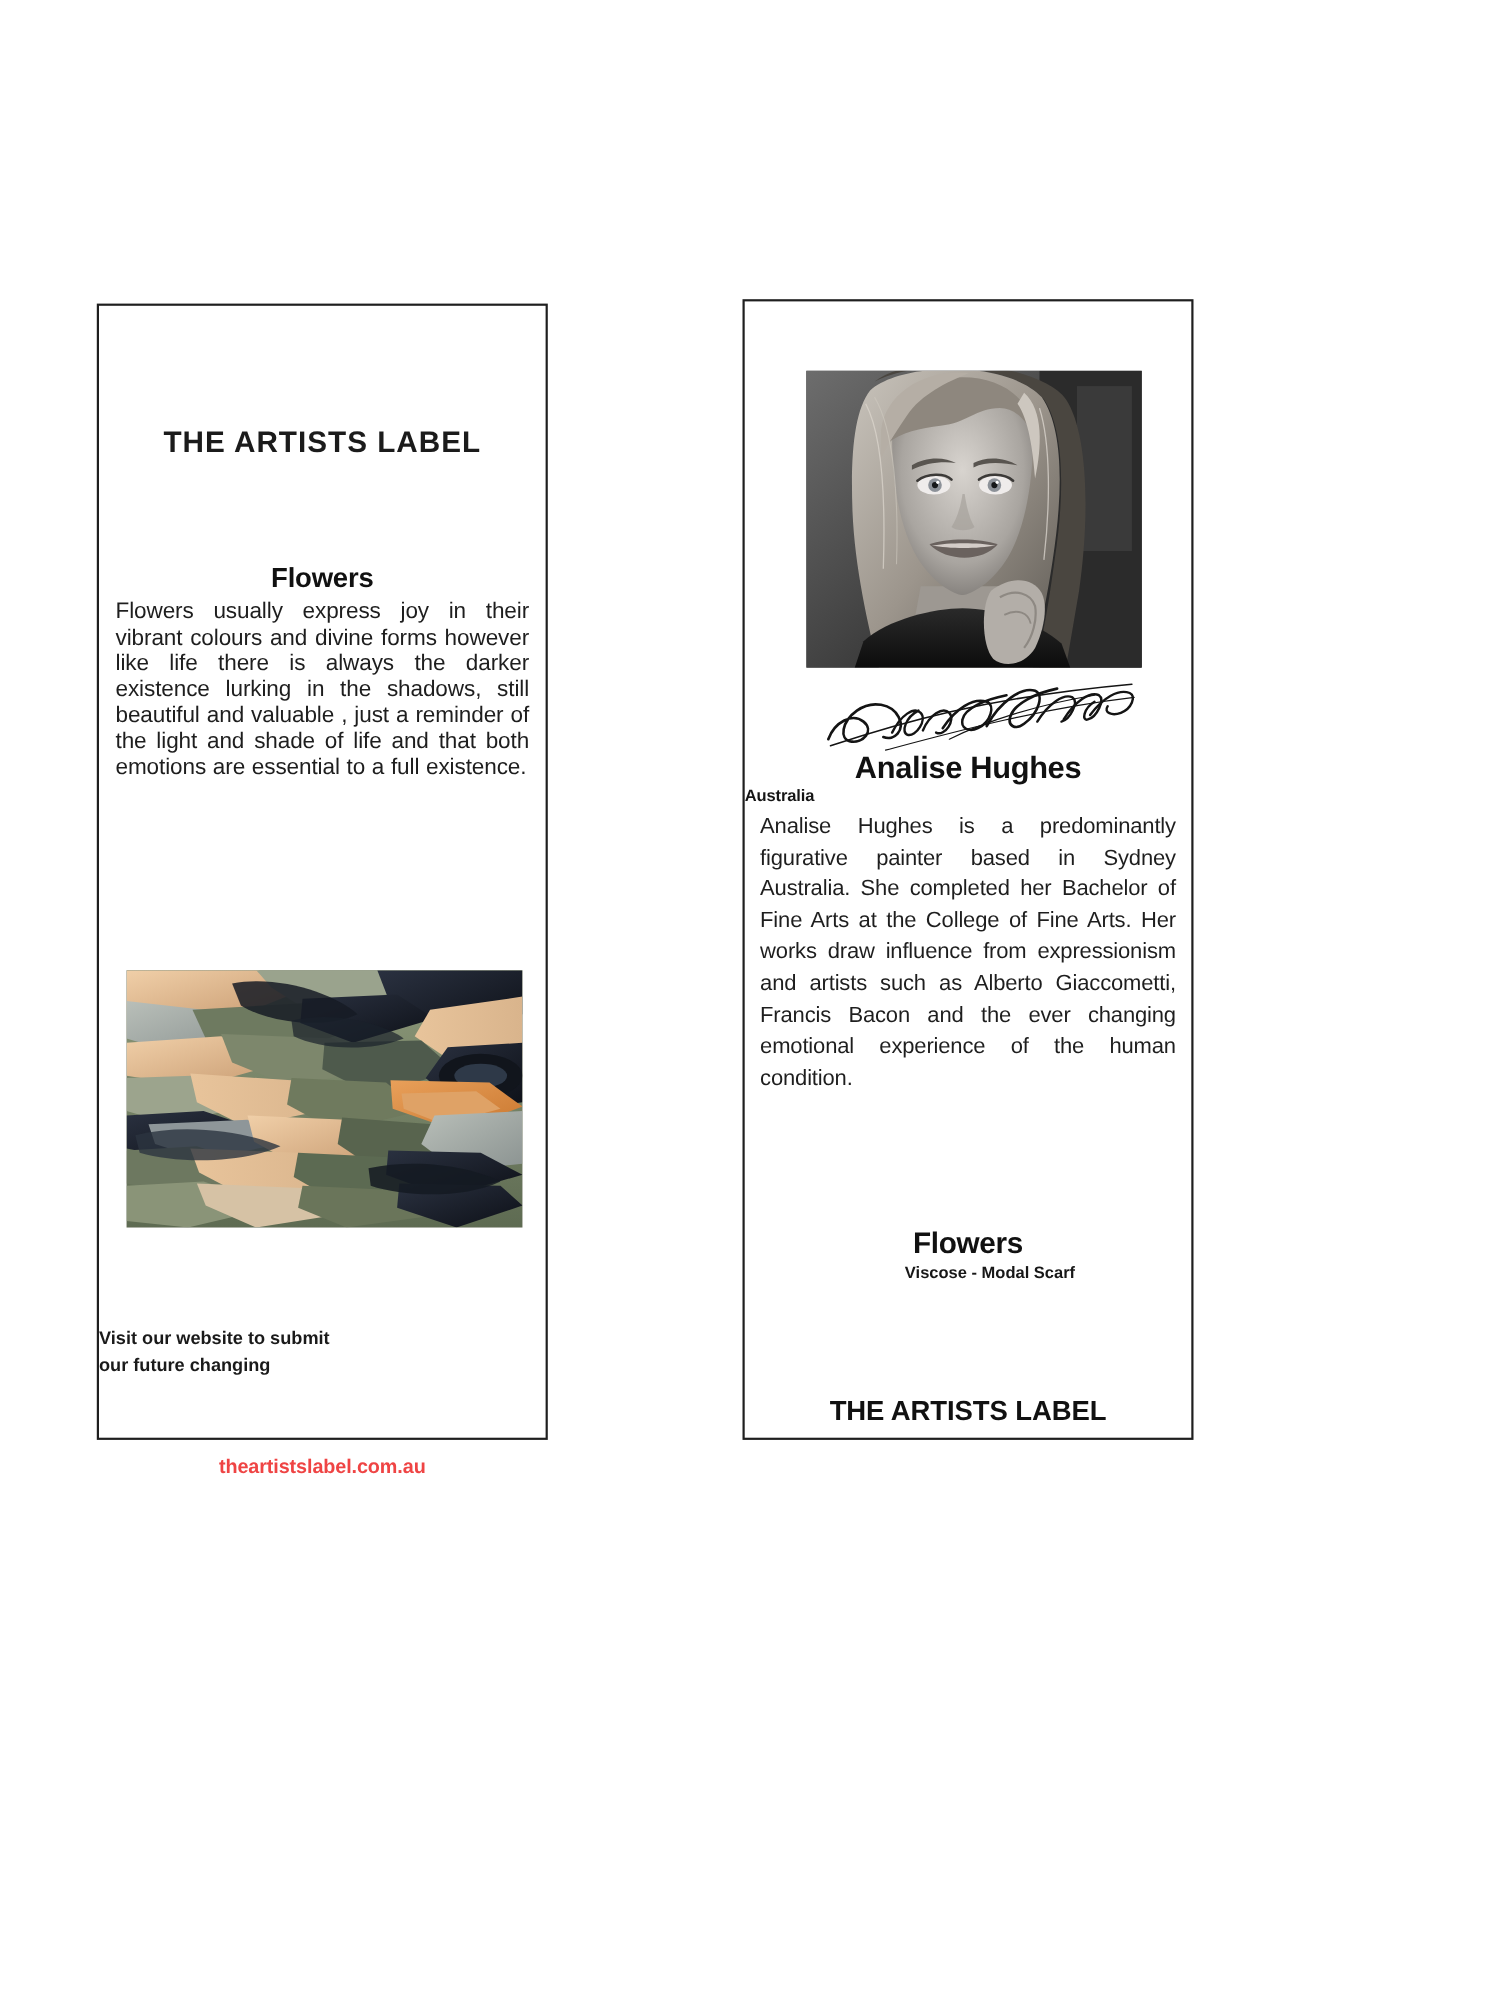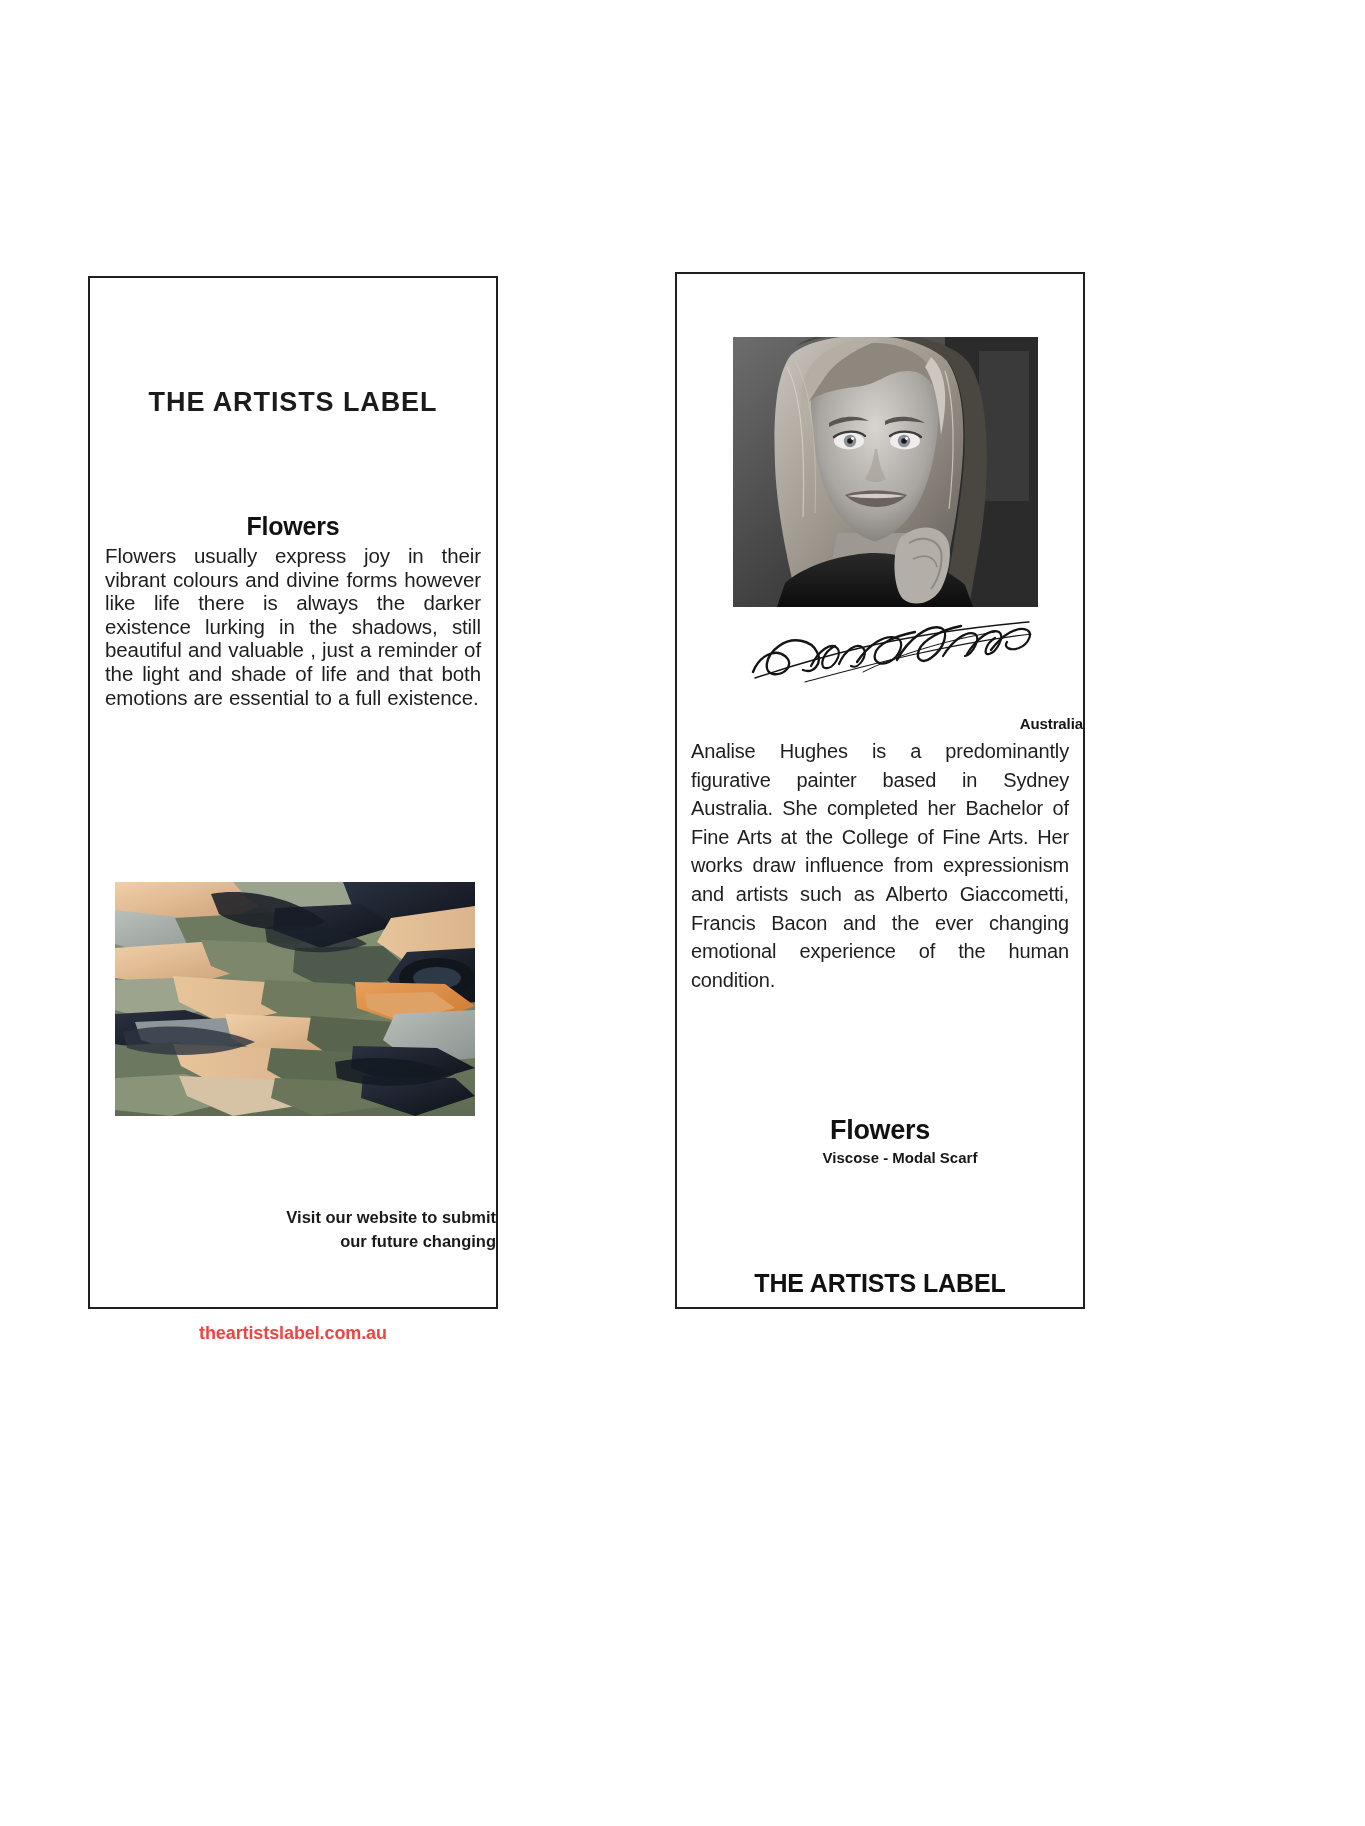--- a/index.html
+++ b/index.html
@@ -102,21 +102,21 @@
     font-size: 24px;
     font-weight: 700;
     letter-spacing: -0.2px;
     color: #141414;
   }
   .submit-note {
     position: absolute;
     left: 0;
     right: 0;
     top: 927px;
-    text-align: right;
+    text-align: left;
     font-size: 16.5px;
     font-weight: 700;
     line-height: 24px;
     color: #1a1a1a;
   }
   .website {
     position: absolute;
     left: 0;
     right: 0;
     top: 997px;
@@ -156,21 +156,21 @@
     text-align: center;
     font-size: 28px;
     font-weight: 700;
     letter-spacing: -0.3px;
     color: #111111;
   }
   .artist-country {
     position: absolute;
     left: 0; right: 0;
     top: 441px;
-    text-align: right;
+    text-align: left;
     font-size: 15px;
     font-weight: 700;
     letter-spacing: -0.1px;
     color: #151515;
   }
   .artist-bio {
     position: absolute;
     left: 14px;
     right: 14px;
     top: 463px;
@@ -385,20 +385,21 @@
           <path d="M198,40 C208,24 222,14 230,18 C236,22 228,38 220,40" stroke-width="2.2"></path>
           <path d="M222,38 C232,22 246,12 254,16 C260,20 252,36 244,38 C238,40 240,28 250,22" stroke-width="2.2"></path>
           <path d="M246,34 C258,18 272,10 282,14 C288,17 284,28 274,32 C266,35 258,32 262,26" stroke-width="2.2"></path>
           <path d="M10,62 C70,42 150,18 284,6" stroke-width="1.4"></path>
           <path d="M60,66 C120,50 200,28 286,18" stroke-width="1.1"></path>
           <path d="M118,56 C150,40 200,24 250,16" stroke-width="1"></path>
         </g>
       </svg>
     </div>
 
+    <div class="artist-name">Analise Hughes</div>
 
     <div class="artist-country">Australia</div>
 
     <div class="artist-bio">Analise Hughes is a predominantly figurative painter based in Sydney Australia. She completed her Bachelor of Fine Arts at the College of Fine Arts. Her works draw influence from expressionism and artists such as Alberto Giaccometti, Francis Bacon and the ever changing emotional experience of the human condition.</div>
 
     <div class="product-name">Flowers</div>
 
     <div class="product-material">Viscose - Modal Scarf</div>
 
     <div class="footer-brand">THE ARTISTS LABEL</div>

